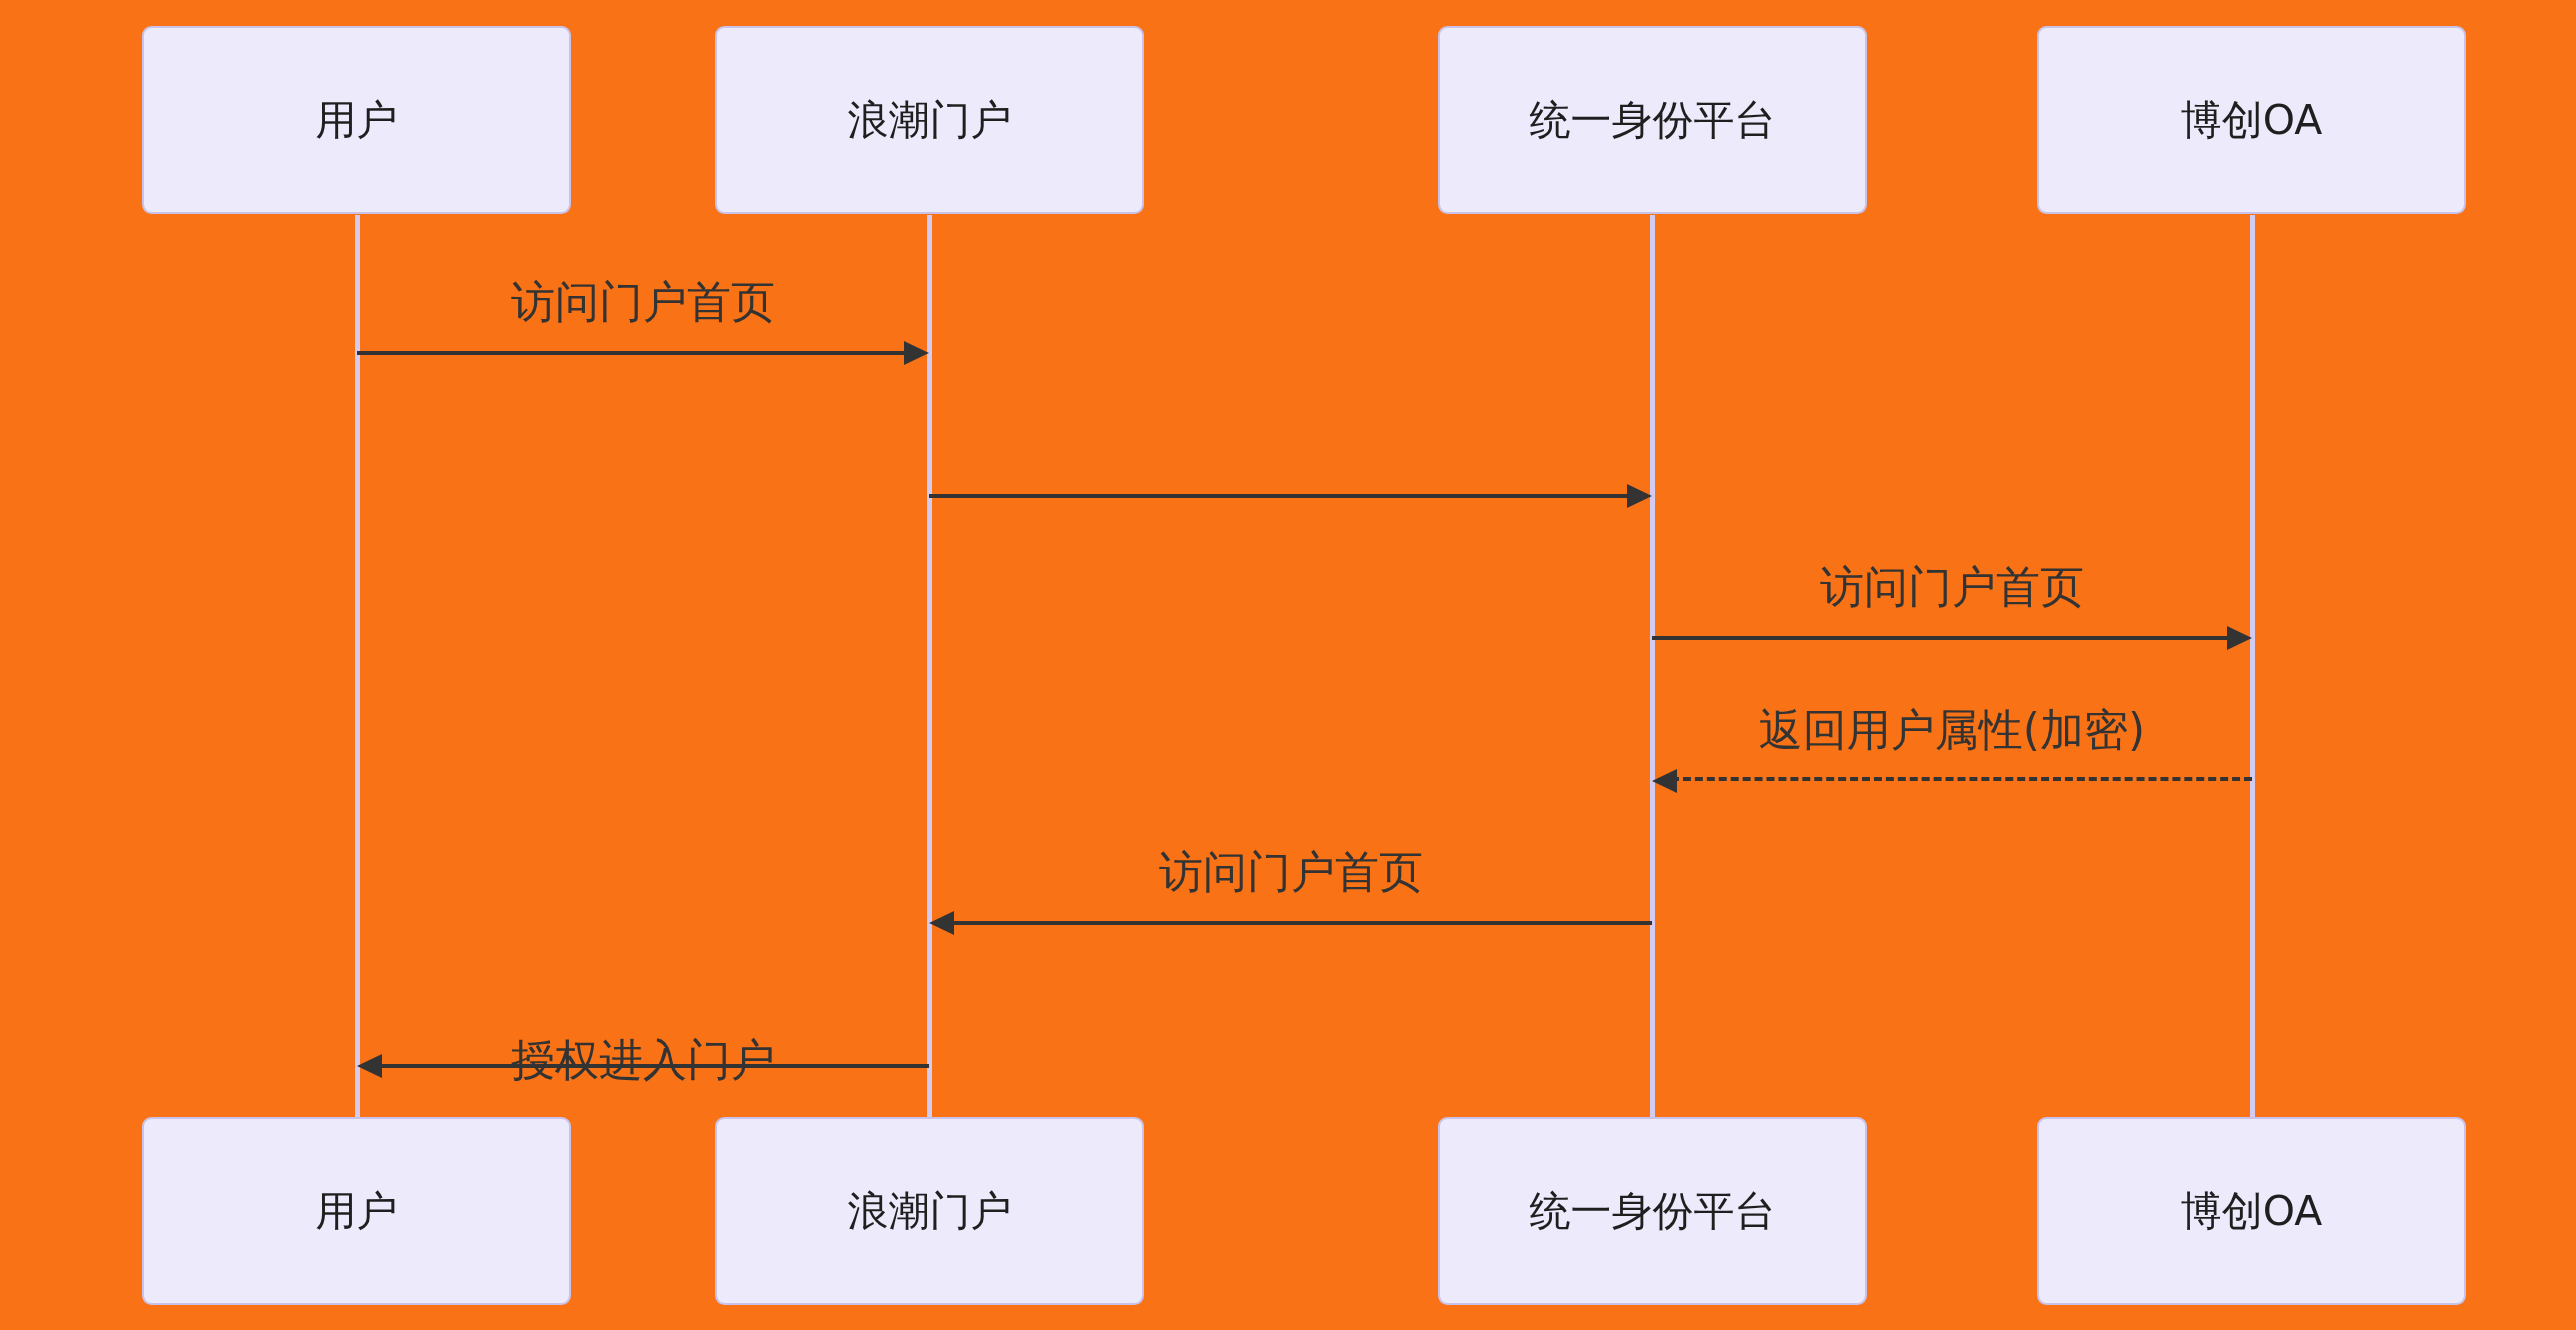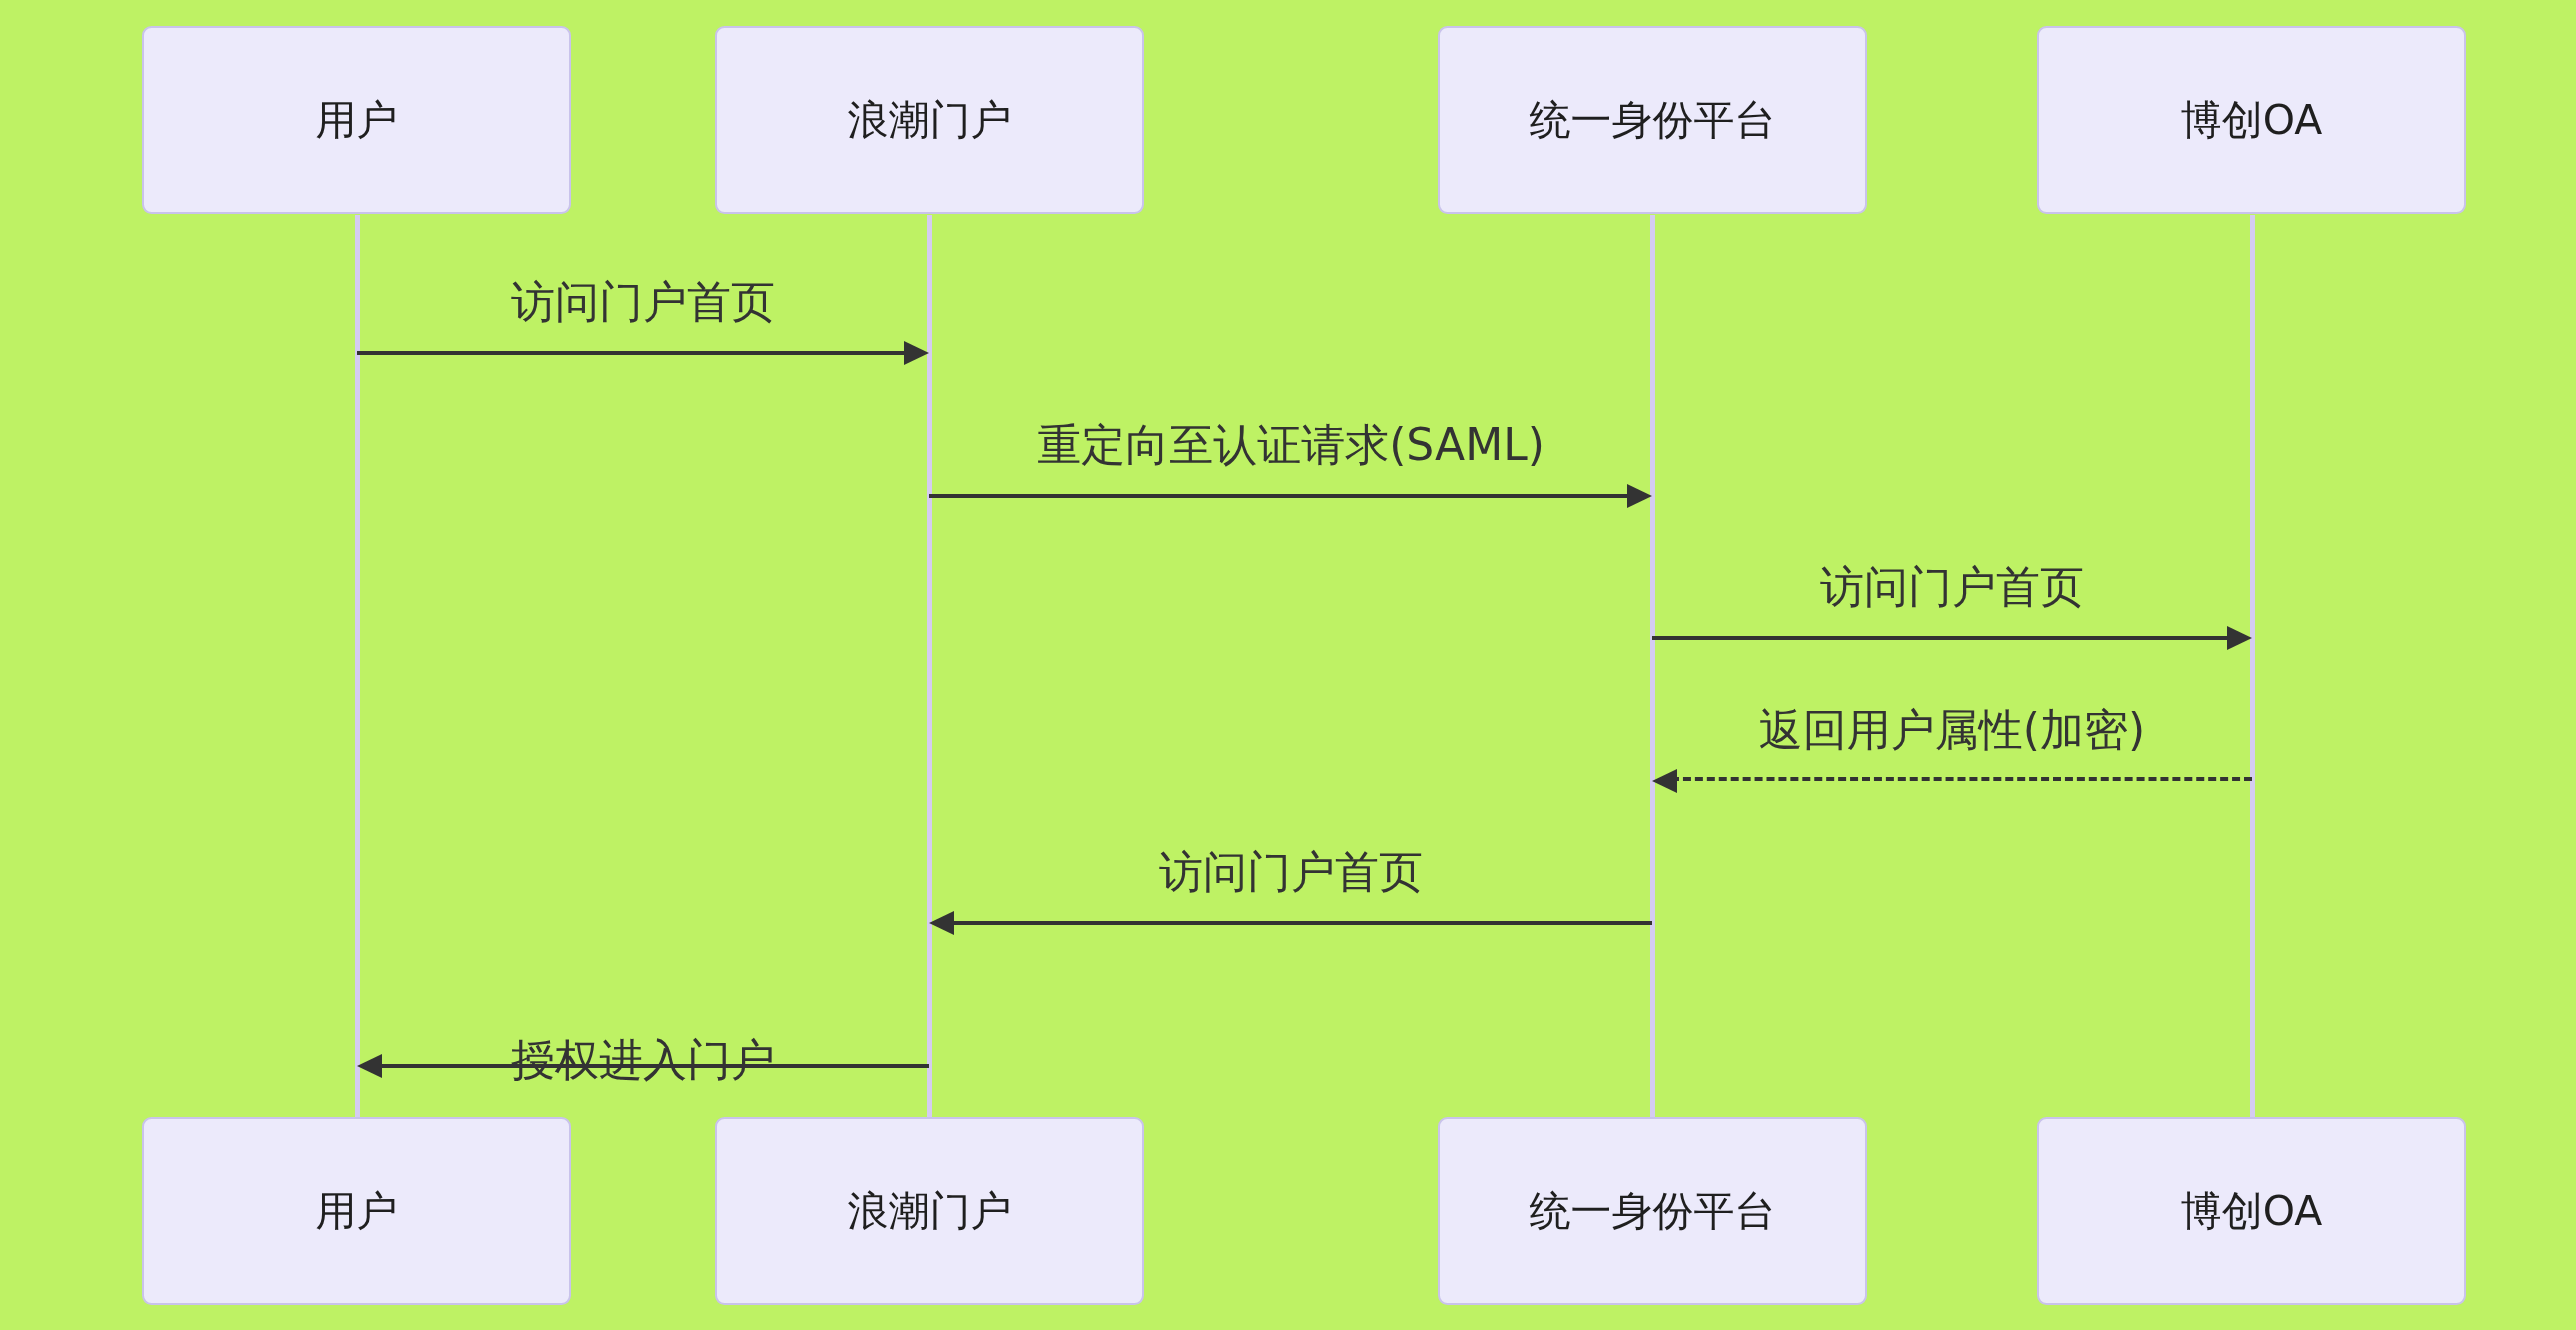--- a/index.html
+++ b/index.html
@@ -5,21 +5,21 @@
   html, body {
     margin: 0;
     padding: 0;
     background: #ffffff;
     font-family: "DejaVu Sans", "Liberation Sans", sans-serif;
   }
   .stage {
     position: relative;
     width: 2576px;
     height: 1330px;
-    background: #bef264;
+    background: #f97316;
     overflow: hidden;
   }
   .actor-box {
     position: absolute;
     width: 429px;
     height: 188px;
     background: #ECEAFB;
     border: 2.8px solid #C9C3EB;
     border-radius: 9.4px;
     box-sizing: border-box;
@@ -93,21 +93,20 @@
   <div class="lifeline" style="left:927px; top:215px; height:902px;"></div>
   <div class="lifeline" style="left:1650px; top:215px; height:902px;"></div>
   <div class="lifeline" style="left:2250px; top:215px; height:902px;"></div>
 
   <div class="msg-label" style="left:643px; top:278px;">访问门户首页</div>
   <div class="arrow right" style="left:357px; top:340px; width:572px;">
     <div class="line"></div>
     <div class="head"></div>
   </div>
 
-  <div class="msg-label" style="left:1291px; top:421px;">重定向至认证请求(SAML)</div>
   <div class="arrow right" style="left:929px; top:483px; width:723px;">
     <div class="line"></div>
     <div class="head"></div>
   </div>
 
   <div class="msg-label" style="left:1952px; top:563px;">访问门户首页</div>
   <div class="arrow right" style="left:1652px; top:625px; width:600px;">
     <div class="line"></div>
     <div class="head"></div>
   </div>

